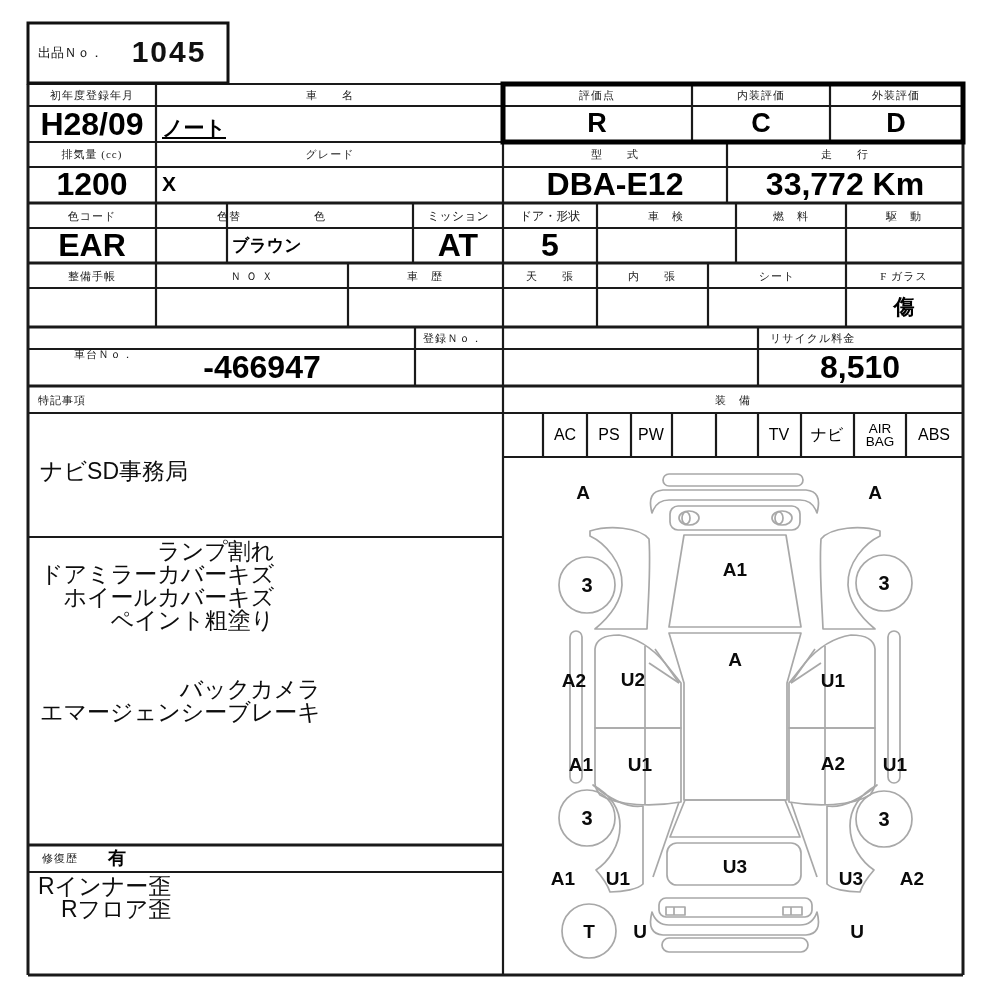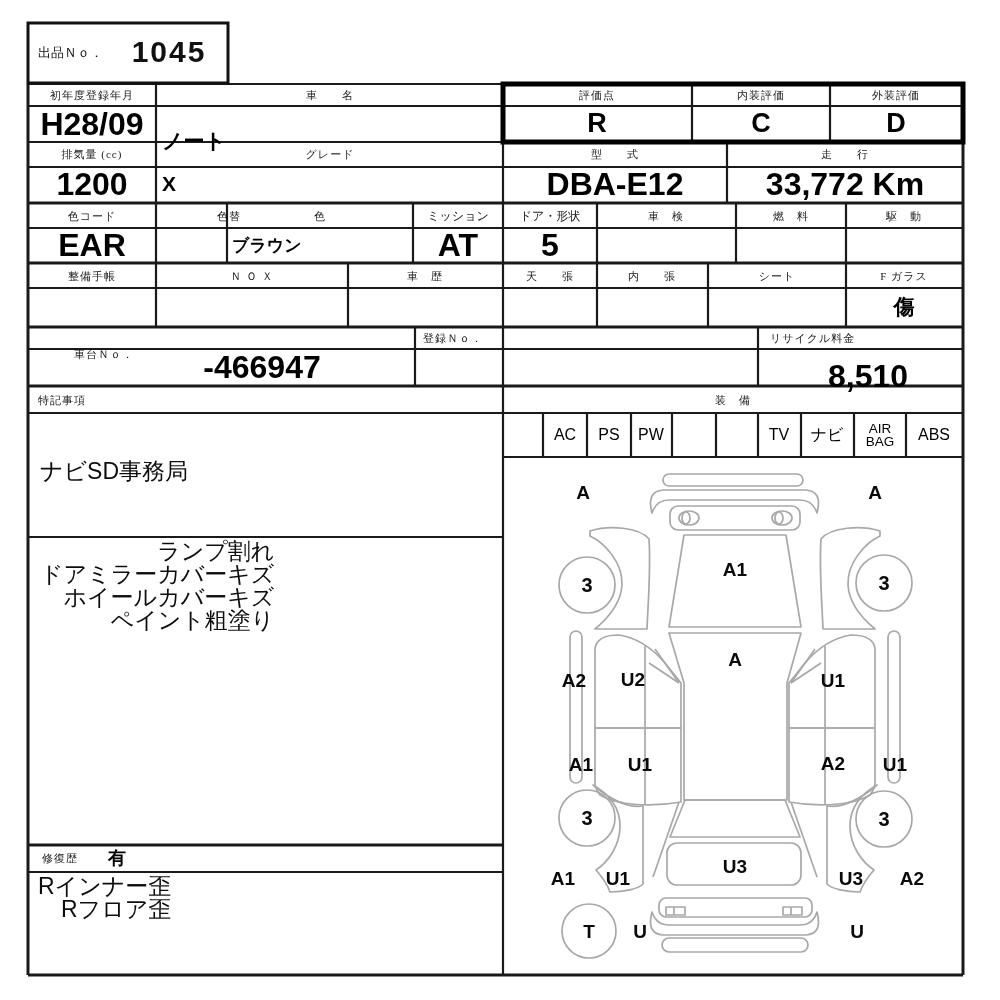--- a/index.html
+++ b/index.html
@@ -162,21 +162,21 @@
 
   <div class="l boxno-label" style="left:38px;top:53px;">出品Ｎｏ．</div>
   <div class="c boxno-val" style="left:169px;top:52px;">1045</div>
 
   <div class="c hdr" style="left:92px;top:95px;">初年度登録年月</div>
   <div class="c hdr" style="left:330px;top:95px;">車　　名</div>
   <div class="c hdr" style="left:597px;top:95px;">評価点</div>
   <div class="c hdr" style="left:761px;top:95px;">内装評価</div>
   <div class="c hdr" style="left:896px;top:95px;">外装評価</div>
   <div class="c val v24" style="left:92px;top:124px;">H28/09</div>
-  <div class="l val v21" style="left:162px;top:141px;">ノート</div>
+  <div class="l val v21" style="left:162px;top:128px;text-decoration:underline;">ノート</div>
   <div class="c val v27" style="left:597px;top:123px;">R</div>
   <div class="c val v27" style="left:761px;top:123px;">C</div>
   <div class="c val v27" style="left:896px;top:123px;">D</div>
 
   <div class="c hdr" style="left:92px;top:154px;">排気量 (cc)</div>
   <div class="c hdr" style="left:330px;top:154px;">グレード</div>
   <div class="c hdr" style="left:615px;top:154px;">型　　式</div>
   <div class="c hdr" style="left:845px;top:154px;">走　　行</div>
   <div class="c val v24" style="left:92px;top:184px;">1200</div>
   <div class="l val v21" style="left:162px;top:184px;">X</div>
@@ -202,37 +202,39 @@
   <div class="c hdr" style="left:550px;top:276px;">天　　張</div>
   <div class="c hdr" style="left:652px;top:276px;">内　　張</div>
   <div class="c hdr" style="left:777px;top:276px;">シート</div>
   <div class="c hdr" style="left:904px;top:276px;">F ガラス</div>
   <div class="c val v21" style="left:904px;top:307px;">傷</div>
 
   <div class="l hdr" style="left:38px;top:354px;margin-left:36px;">車台Ｎｏ．</div>
   <div class="l hdr" style="left:423px;top:338px;">登録Ｎｏ．</div>
   <div class="l hdr" style="left:770px;top:338px;">リサイクル料金</div>
   <div class="c val v24" style="left:262px;top:367px;">-466947</div>
-  <div class="c val v24" style="left:860px;top:376px;margin-left:8px;">8,510</div>
+  <div class="c val v24" style="left:860px;top:367px;">8,510</div>
 
   <div class="l hdr" style="left:38px;top:400px;">特記事項</div>
   <div class="c hdr" style="left:733px;top:400px;">装　備</div>
 
   <div class="c eq" style="left:565px;top:435px;">AC</div>
   <div class="c eq" style="left:609px;top:435px;">PS</div>
   <div class="c eq" style="left:651px;top:435px;">PW</div>
   <div class="c eq" style="left:779px;top:435px;">TV</div>
   <div class="c eq" style="left:827px;top:435px;">ナビ</div>
   <div class="airbag" style="left:880px;top:435px;">AIR BAG</div>
   <div class="c eq" style="left:934px;top:435px;">ABS</div>
 
   <div class="note" style="left:40px;top:460px;">ナビSD事務局</div>
   <div class="note" style="left:40px;top:540px;">ランプ割れ
 ドアミラーカバーキズ
 ホイールカバーキズ
 ペイント粗塗り</div>
+  <div class="note" style="left:40px;top:678px;">バックカメラ
+エマージェンシーブレーキ</div>
 
   <div class="l hdr" style="left:42px;top:858px;">修復歴</div>
   <div class="l val v18" style="left:108px;top:858px;">有</div>
   <div class="note" style="left:38px;top:875px;">Rインナー歪
 Rフロア歪</div>
 
 </div>
 
 </body></html>

